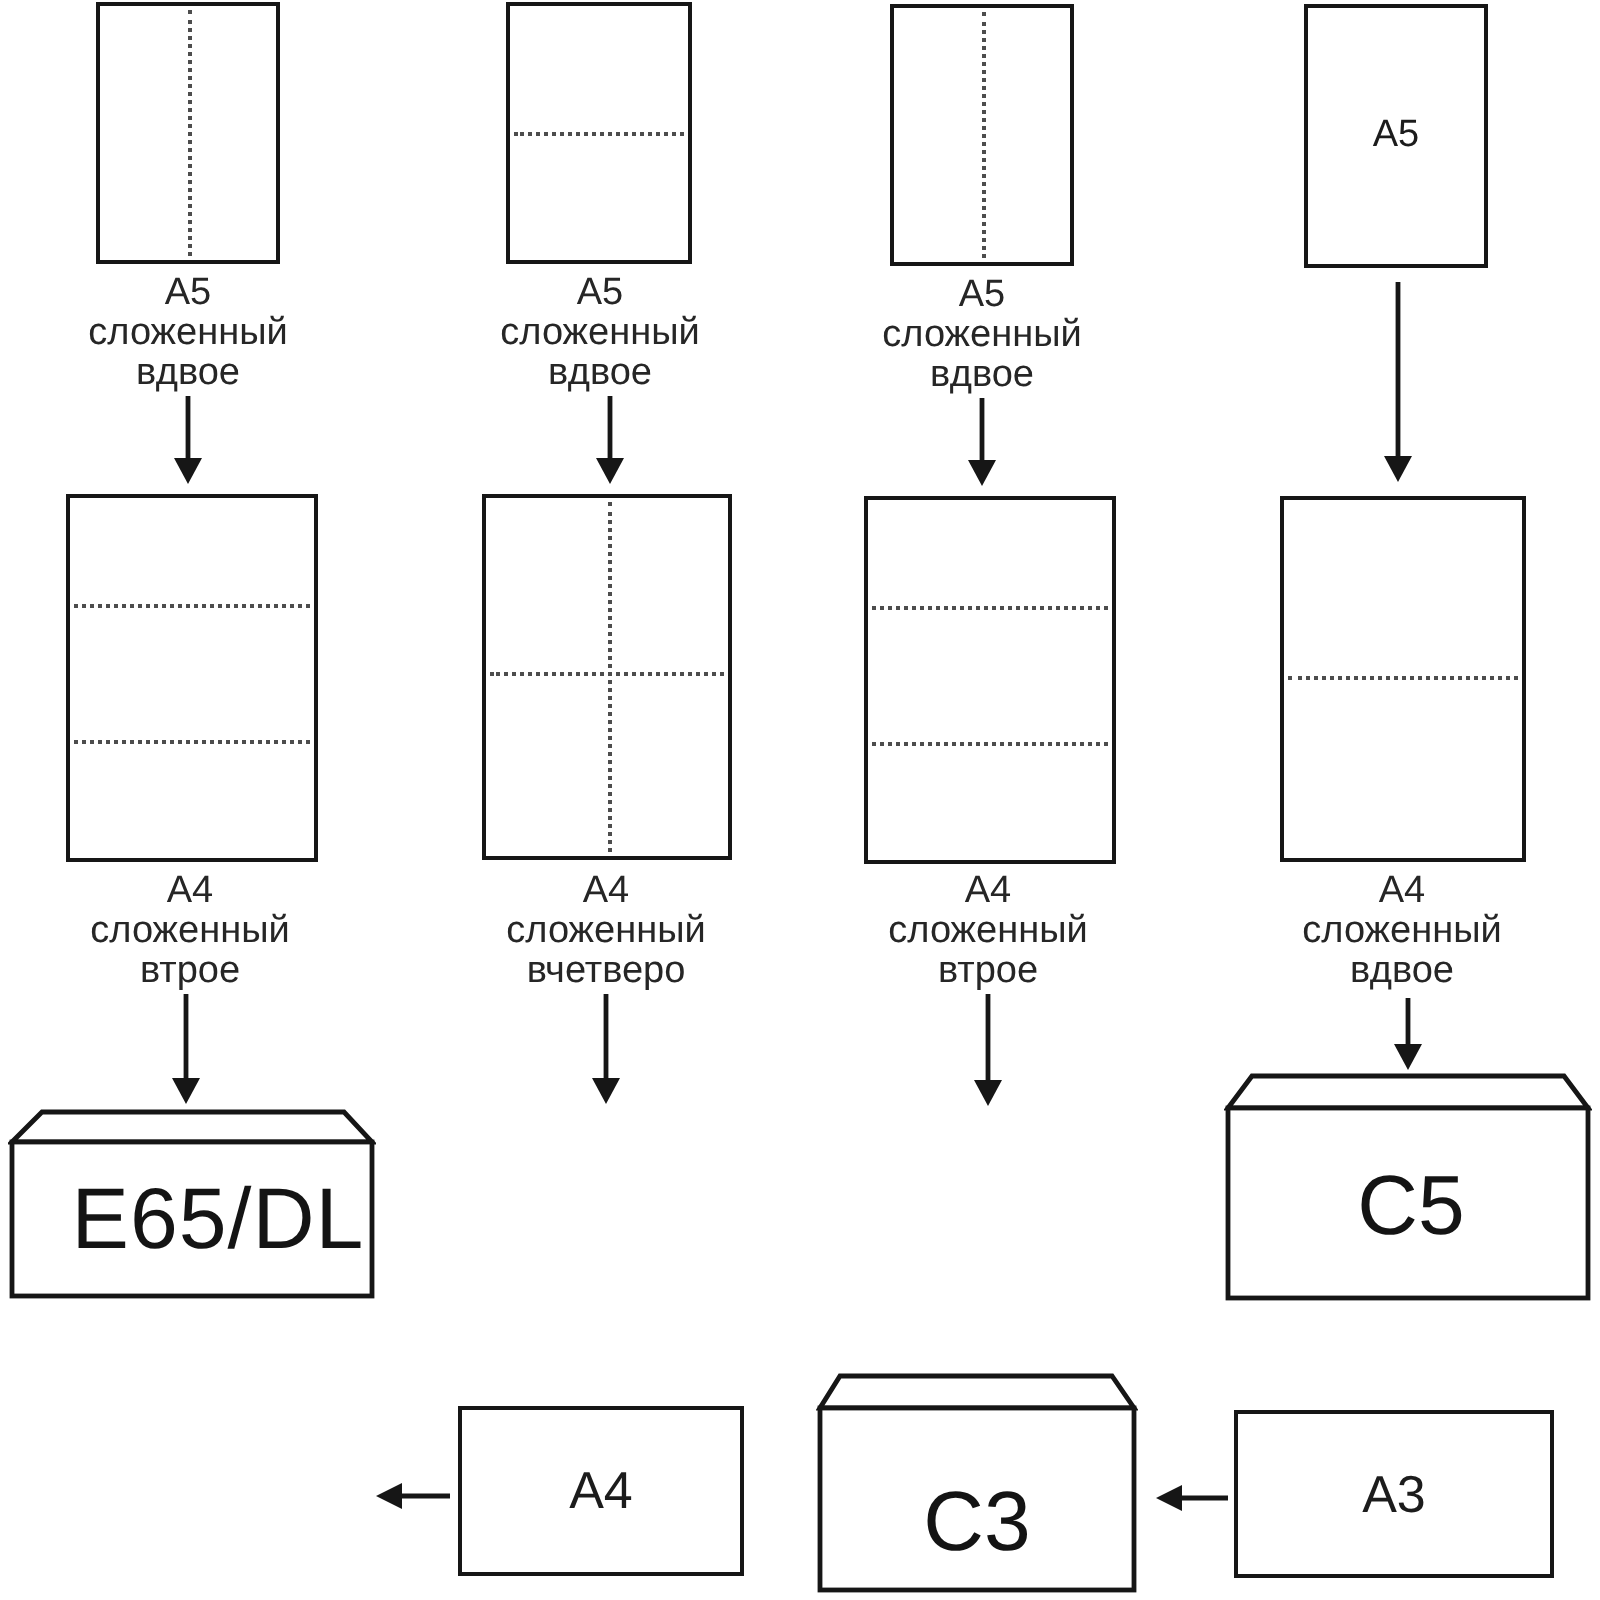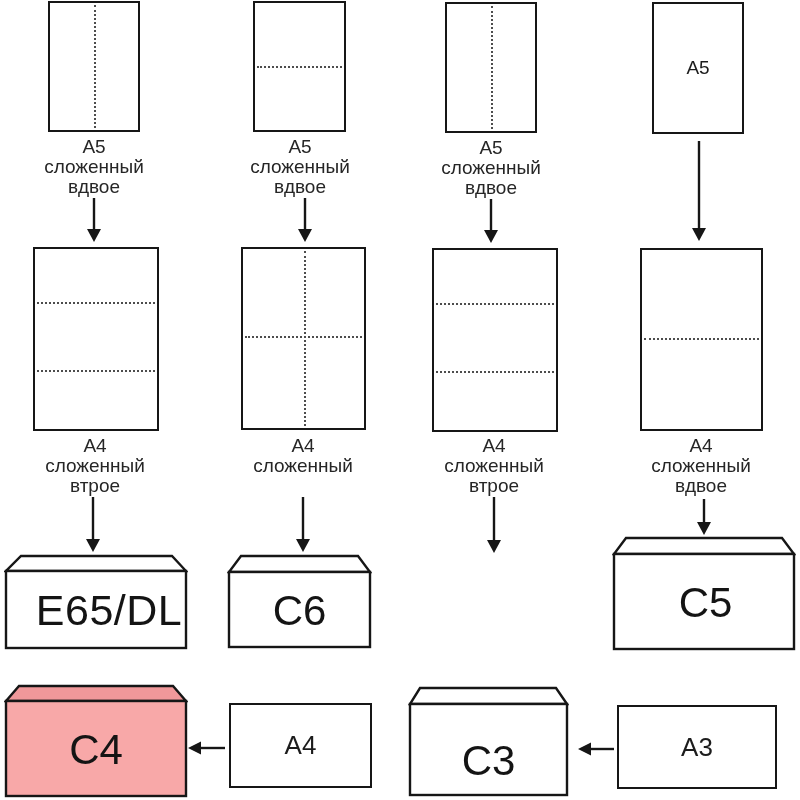--- a/index.html
+++ b/index.html
@@ -76,32 +76,26 @@
     <line x1="11" y1="0" x2="11" y2="33"></line>
       <polygon points="4,31 18,31 11,44"></polygon>
   </svg>
   <div class="sheet" style="left:241px;top:247px;width:125px;height:183px">
     <div class="fold-v" style="left:50%"></div>
     <div class="fold-h" style="top:87px"></div>
   </div>
   <div class="caption" style="left:218px;top:436px">
     <div>А4</div>
     <div>сложенный</div>
+    <div>вчетверо</div>
   </div>
   <svg class="arrow" style="left:292px;top:497px" width="22" height="55">
     <line x1="11" y1="0" x2="11" y2="44"></line>
       <polygon points="4,42 18,42 11,55"></polygon>
   </svg>
-  <div class="env" style="left:227px;top:554px;width:145px;height:95px">
-    <svg width="145" height="95" viewBox="0 0 145 95">
-      <polygon class="stroke" points="14,2 131,2 143,18 2,18" fill="#ffffff"></polygon>
-      <rect class="stroke" x="2" y="18" width="141" height="75" fill="#ffffff"></rect>
-    </svg>
-    <div class="env-label" style="top:18px;bottom:0">C6</div>
-  </div>
 
   <div class="sheet" style="left:445px;top:2px;width:92px;height:131px">
     <div class="fold-v" style="left:50%"></div>
   </div>
   <div class="caption" style="left:406px;top:138px">
     <div>А5</div>
     <div>сложенный</div>
     <div>вдвое</div>
   </div>
   <svg class="arrow" style="left:480px;top:199px" width="22" height="44">
@@ -142,27 +136,20 @@
       <polygon points="4,23 18,23 11,36"></polygon>
   </svg>
   <div class="env" style="left:612px;top:536px;width:187px;height:115px">
     <svg width="184" height="115" viewBox="0 0 184 115">
       <polygon class="stroke" points="14,2 170,2 182,18 2,18" fill="#ffffff"></polygon>
       <rect class="stroke" x="2" y="18" width="180" height="95" fill="#ffffff"></rect>
     </svg>
     <div class="env-label" style="top:18px;bottom:0">C5</div>
   </div>
 
-  <div class="env" style="left:4px;top:684px;width:184px;height:114px">
-    <svg width="184" height="114" viewBox="0 0 184 114">
-      <polygon class="stroke" points="15,2 169,2 182,17 2,17" fill="#f0989a"></polygon>
-      <rect class="stroke" x="2" y="17" width="180" height="95" fill="#f8a8a8"></rect>
-    </svg>
-    <div class="env-label" style="top:17px;bottom:0">C4</div>
-  </div>
   <svg class="arrow" style="left:188px;top:738px" width="37" height="20">
     <line x1="37" y1="10" x2="10" y2="10"></line>
       <polygon points="13,3.5 13,16.5 0,10"></polygon>
   </svg>
   <div class="sheet" style="left:229px;top:703px;width:143px;height:85px">
     <div class="paper-label">А4</div>
   </div>
 
   <div class="env" style="left:408px;top:686px;width:161px;height:131px">
     <svg width="161" height="111" viewBox="0 0 161 111">

